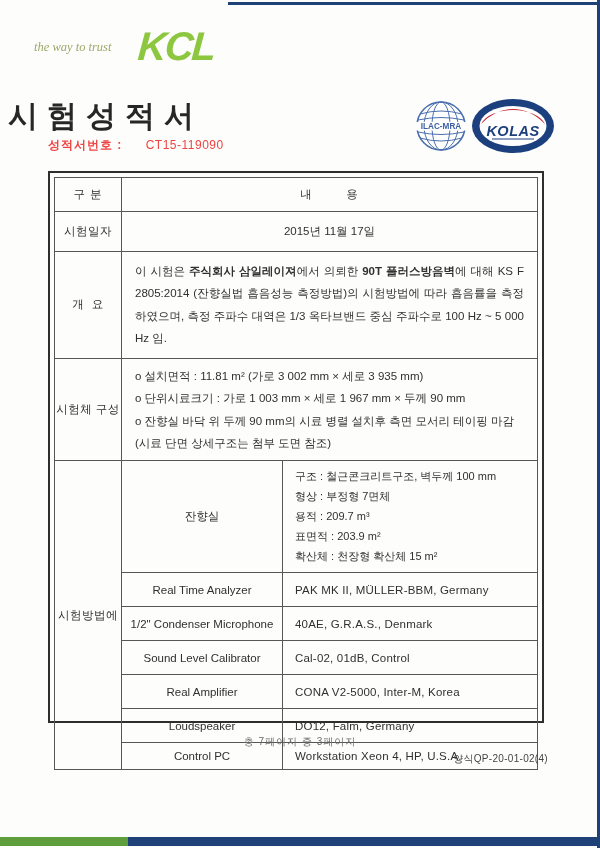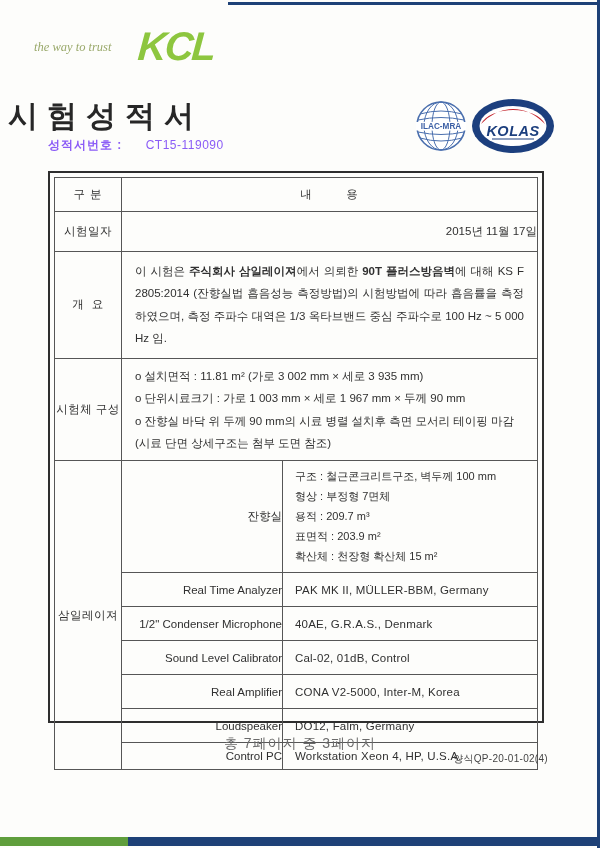--- a/index.html
+++ b/index.html
@@ -19,44 +19,44 @@
   
   .brand { position:absolute; top:28px; left:34px; display:flex; align-items:flex-end; gap:27px; }
   .tagline { font-family:"Liberation Serif","DejaVu Serif",serif; font-style:italic;
              font-size:12.5px; color:#9aa96b; padding-bottom:9px; }
   .kcl-logo { font-size:40px; font-weight:bold; font-style:italic; letter-spacing:-2px;
               line-height:0.9; transform:skewX(-4deg); }
 
   
   .title { position:absolute; top:96px; left:0; width:580px; text-align:left;
            font-size:30px; font-weight:600; letter-spacing:9px; color:#272727;margin-left:8px; }
-  .report-no { position:absolute; top:137px; left:48px; font-size:12px; color:#8b5cf6; }
+  .report-no { position:absolute; top:137px; left:48px; font-size:12px; color:#ef4444; }
   .report-no .lbl { font-weight:bold; letter-spacing:1px; }
   .report-no .val { margin-left:20px; letter-spacing:0.5px; }
   .certs { position:absolute; top:97px; right:44px; display:flex; align-items:center; gap:2px; }
 
   
   .doc-table-wrap { position:absolute; top:171px; left:48px; width:496px; height:552px;
                     border:2px solid #2e2e2e; padding:4px; background:#fdfdfb; }
   table.doc { width:100%; height:100%; border-collapse:collapse; table-layout:fixed; }
   table.doc td { border:1px solid #565656; vertical-align:middle;
                  font-size:11.5px; color:#303030; }
   td.hd { text-align:center; white-space:pre; letter-spacing:1px; }
   td.rowlabel { text-align:center; white-space:pre; letter-spacing:0.5px; }
-  td.center { text-align:right; }
+  td.center { text-align:center; }
   .para { padding:8px 13px; text-align:justify; line-height:1.95; font-size:11.5px; }
   .para .bold { font-weight:bold; }
   .bullets { padding:6px 13px; line-height:1.95; font-size:11.5px; }
   .details { padding:6px 0 6px 12px; line-height:1.8; font-size:11px; }
   .spec { padding-left:12px; font-size:11px; letter-spacing:0.2px; }
   .devname { font-size:11px; }
 
   
   .page-info { position:absolute; top:735px; left:0; width:600px; text-align:center;
-               font-size:14px; color:#6a6a6a; letter-spacing:1px; }
+               font-size:10px; color:#6a6a6a; letter-spacing:1px; }
   .form-no { position:absolute; top:752px; right:52px; font-size:10px; color:#454545;
              letter-spacing:0.3px; }
 </style>
 </head>
 <body>
 
 <div class="page">
 
   <div class="top-line" style="background: rgb(30, 65, 119);"></div>
   <div class="right-edge" style="background: rgb(30, 65, 119);"></div>
@@ -124,21 +124,21 @@
         <td colspan="2">
           <div class="bullets">
             <div>o 설치면적 : 11.81 m² (가로 3 002 mm × 세로 3 935 mm)</div>
             <div>o 단위시료크기 : 가로 1 003 mm × 세로 1 967 mm × 두께 90 mm</div>
             <div>o 잔향실 바닥 위 두께 90 mm의 시료 병렬 설치후 측면 모서리 테이핑 마감 (시료 단면 상세구조는 첨부 도면 참조)</div>
           </div>
         </td>
       </tr>
 
       <tr style="height:100px">
-        <td class="rowlabel" rowspan="7">삼일레이져</td>
+        <td class="rowlabel" rowspan="7">시험방법에</td>
         <td class="center devname">잔향실</td>
         <td>
           <div class="details">
             <div>구조 : 철근콘크리트구조, 벽두께 100 mm</div>
             <div>형상 : 부정형 7면체</div>
             <div>용적 : 209.7 m³</div>
             <div>표면적 : 203.9 m²</div>
             <div>확산체 : 천장형 확산체 15 m²</div>
           </div>
         </td>

